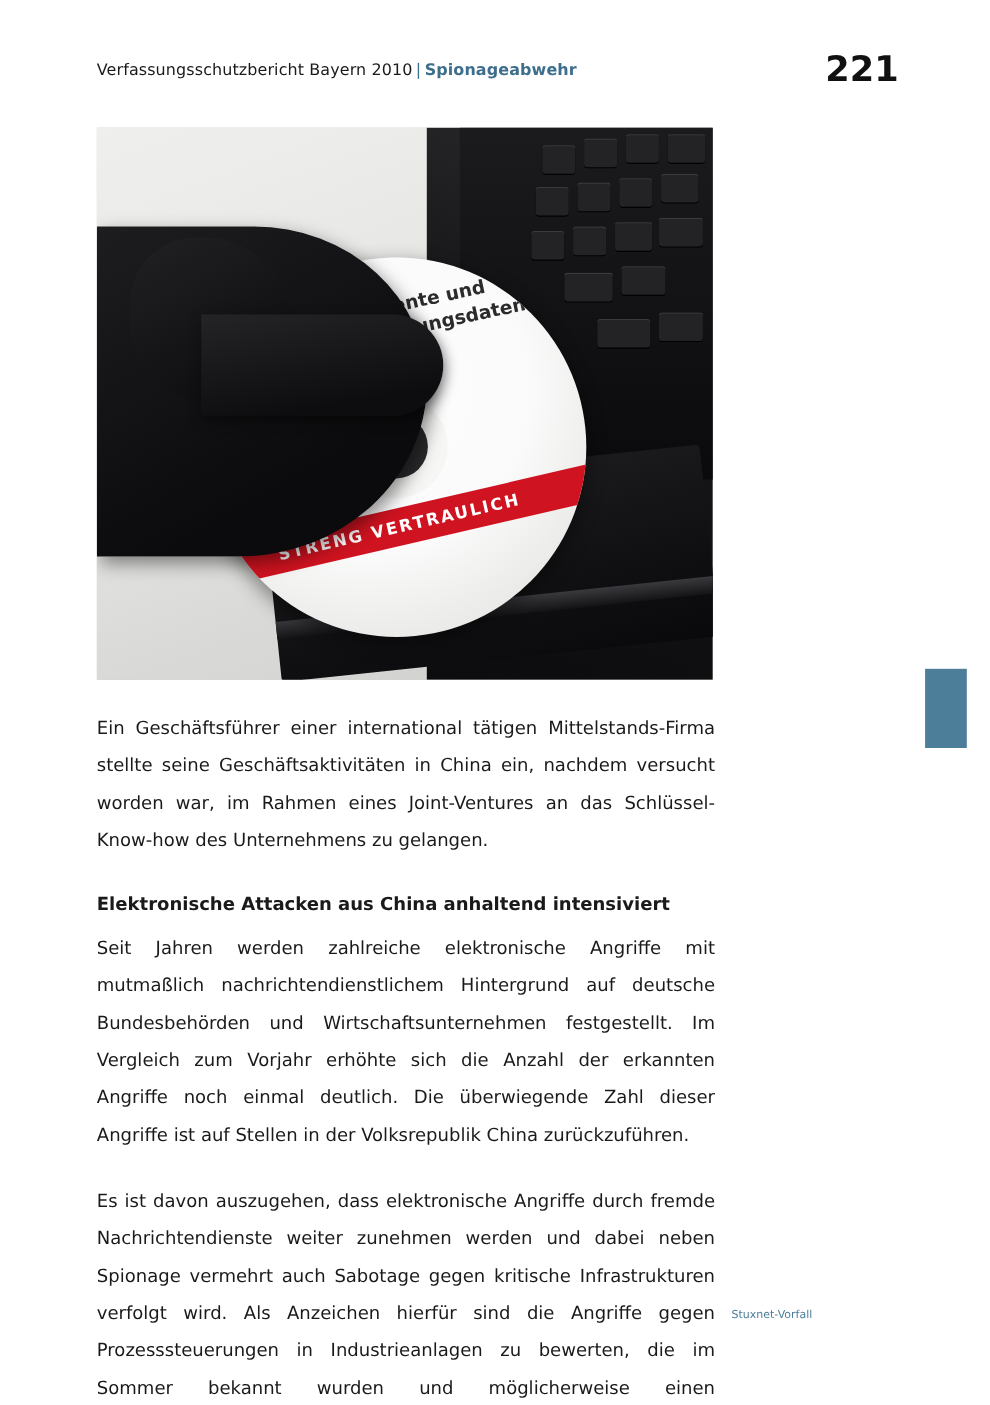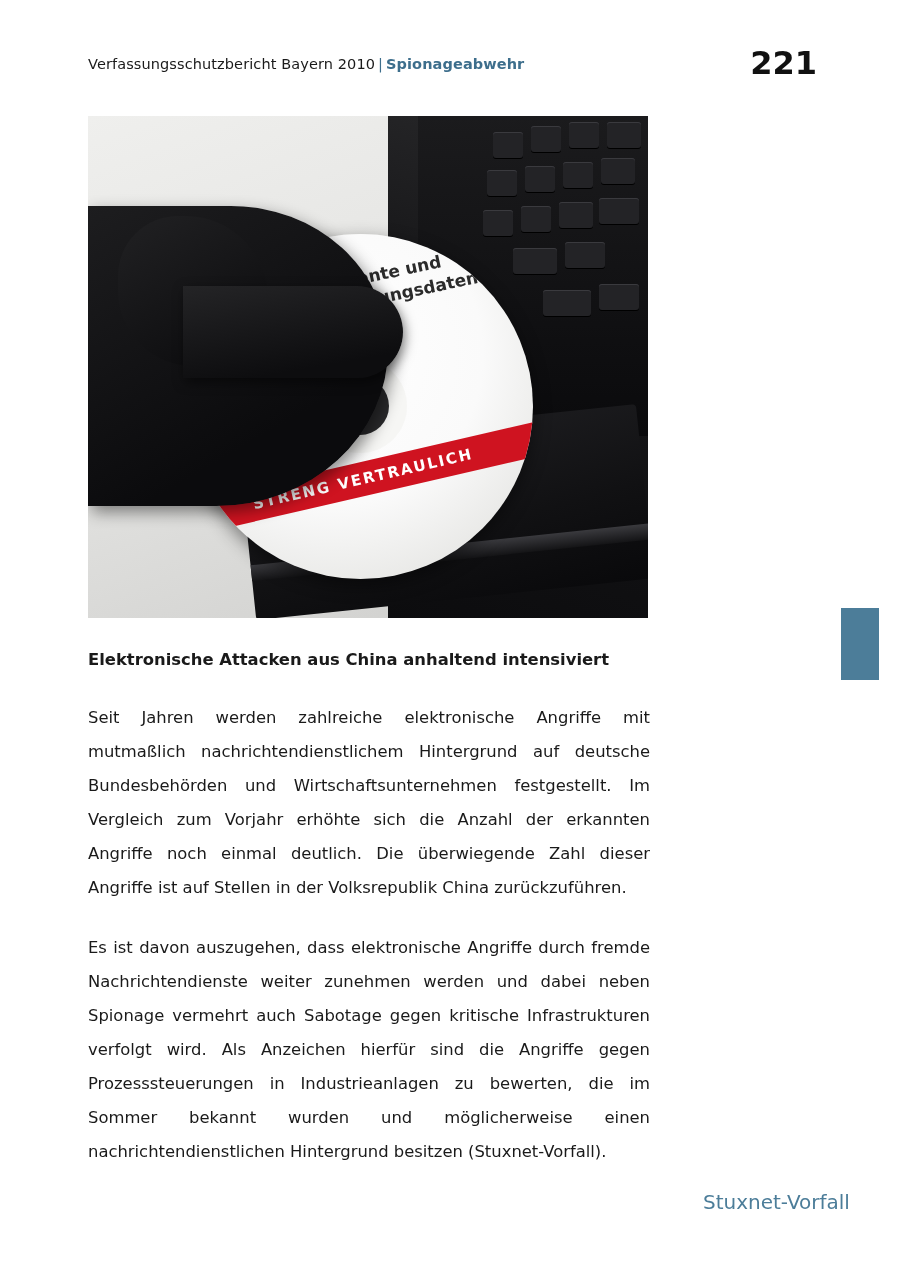--- a/index.html
+++ b/index.html
@@ -210,28 +210,28 @@
     color: #1a1a1a;
   }
   .body p {
     text-align: justify;
     margin: 0 0 26px 0;
   }
   .body p.last { margin-bottom: 0; }
   .body h3 {
     font-size: 16.4px;
     font-weight: bold;
-    margin: 0 0 26px 0;
+    margin: 0 0 8px 0;
     line-height: 30px;
   }
   .margin-note {
     position: absolute;
-    left: 703px;
+    left: 665px;
     top: 1190px;
-    font-size: 20px;
+    font-size: 10px;
     color: #4c7d99;
     white-space: nowrap;
   }
 </style>
 </head>
 <body>
 
 <div class="page">
 
   <div class="header">
@@ -284,20 +284,21 @@
       <div class="glove">
         <div class="thumb"></div>
       </div>
       <div class="finger"></div>
     </div>
   </div>
 
   <div class="marker"></div>
 
   <div class="body">
+    <p>Ein Geschäftsführer einer international tätigen Mittelstands-Firma stellte seine Geschäftsaktivitäten in China ein, nachdem versucht worden war, im Rahmen eines Joint-Ventures an das Schlüssel-Know-how des Unternehmens zu gelangen.</p>
     <h3>Elektronische Attacken aus China anhaltend intensiviert</h3>
     <p>Seit Jahren werden zahlreiche elektronische Angriffe mit mutmaßlich nachrichtendienstlichem Hintergrund auf deutsche Bundesbehörden und Wirtschaftsunternehmen festgestellt. Im Vergleich zum Vorjahr erhöhte sich die Anzahl der erkannten Angriffe noch einmal deutlich. Die überwiegende Zahl dieser Angriffe ist auf Stellen in der Volksrepublik China zurückzuführen.</p>
     <p class="last">Es ist davon auszugehen, dass elektronische Angriffe durch fremde Nachrichtendienste weiter zunehmen werden und dabei neben Spionage vermehrt auch Sabotage gegen kritische Infrastrukturen verfolgt wird. Als Anzeichen hierfür sind die Angriffe gegen Prozesssteuerungen in Industrieanlagen zu bewerten, die im Sommer bekannt wurden und möglicherweise einen nachrichtendienstlichen Hintergrund besitzen (Stuxnet-Vorfall).</p>
   </div>
 
   <div class="margin-note">Stuxnet-Vorfall</div>
 
 </div>
 
 </body></html>

